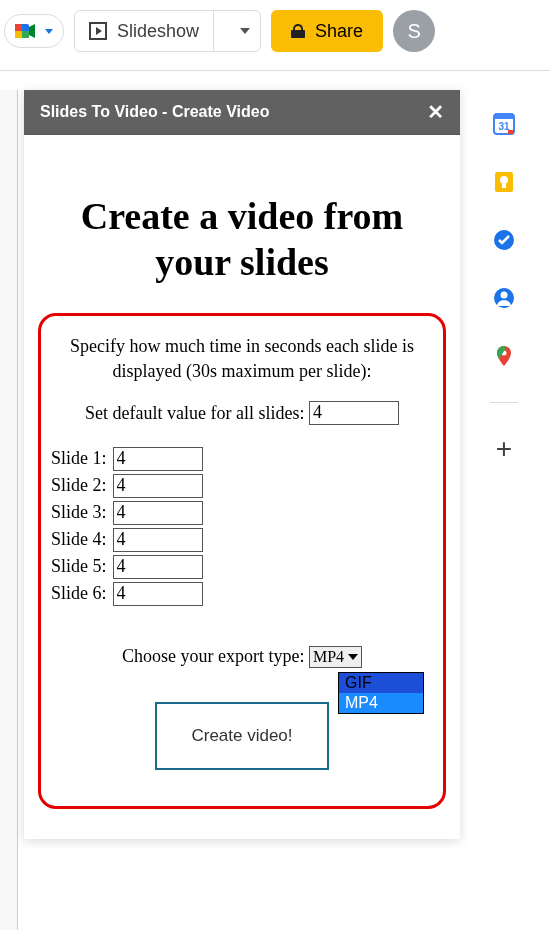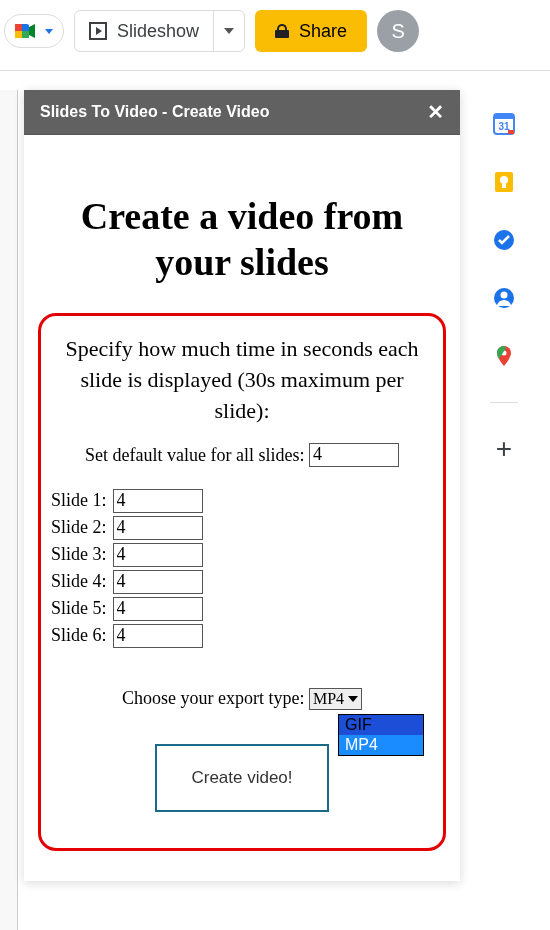--- a/index.html
+++ b/index.html
@@ -12,21 +12,21 @@
     }
     .meet-pill {
       display: flex; align-items: center; gap: 4px;
       background: #fff; border: 1px solid #dadce0; border-radius: 24px;
       padding: 6px 10px;
     }
     .meet-logo { width: 24px; height: 20px; position: relative; }
     .meet-drop { width: 0; height: 0; border-left: 4px solid transparent; border-right: 4px solid transparent; border-top: 5px solid #1a73e8; margin-left:2px;}
     .slideshow-btn {
       display: flex; align-items: center; border: 1px solid #dadce0; border-radius: 6px;
-      background: #fff; height: 42px;
+      background: #fff; height: 42px; gap: 16px;
     }
     .slideshow-main { display: flex; align-items: center; gap: 10px; padding: 0 14px; font-size: 18px; color:#3c4043; border-right:1px solid #dadce0; height:100%; }
     .slideshow-caret { padding: 0 10px; }
     .caret-down { width:0; height:0; border-left:5px solid transparent; border-right:5px solid transparent; border-top:6px solid #555; }
     .play-box { width:18px; height:18px; border:2px solid #3c4043; display:flex; align-items:center; justify-content:center; }
     .play-tri { width:0; height:0; border-top:4px solid transparent; border-bottom:4px solid transparent; border-left:6px solid #3c4043; margin-left:1px;}
     .share-btn { background:#fbbc04; border-radius:6px; height:42px; display:flex; align-items:center; gap:10px; padding:12px 20px; font-size:18px; font-weight:500; color:#000000;}
     .lock-icon { width:14px; height:14px; position:relative; }
     .lock-icon::before { content:""; position:absolute; top:0; left:2px; width:6px; height:5px; border:2px solid #202124; border-bottom:none; border-radius:5px 5px 0 0;}
     .lock-icon::after { content:""; position:absolute; bottom:0; left:0; width:14px; height:8px; background:#202124; border-radius:1px;}
@@ -36,21 +36,21 @@
     .rail-icon { width:24px; height:24px; }
     .plus-icon { font-size:28px; color:#3c4043; line-height:24px; text-align:center;}
     .rail-div { width:28px; height:1px; background:#dadce0; }
 
     .sidepanel { position:absolute; top:90px; left:24px; width:436px; background:#fff; box-shadow:0 2px 10px rgba(0,0,0,0.15);}
     .panel-header { background:#616161; color:#fff; display:flex; align-items:center; justify-content:space-between; padding:10px 16px; font-size:16px; font-weight:bold; border-bottom:1px solid #555;text-align:center;}
     .close-x { font-size:20px; cursor:pointer; font-weight:bold;}
     .panel-body { padding: 24px 14px 30px 14px; margin-top: 35px; }
     .video-title { font-family: Georgia, 'Times New Roman', serif; font-size:38px; font-weight:bold; text-align:center; line-height:1.2; margin-bottom:28px;}
     .red-box { border:3px solid #e50000; border-radius:18px; padding:18px 10px 36px 10px; }
-    .p-center { text-align:center; font-family:Georgia, serif; font-size:22px; line-height:1.4; margin-bottom:16px;}
+    .p-center { text-align:center; font-family:Georgia, serif; font-size:18px; line-height:1.4; margin-bottom:16px;}
     .default-row { text-align:center; font-family:Georgia, serif; font-size:18px; margin-bottom:22px;}
     .num-input { width:90px; border:1px solid #555; font-size:18px; padding:0 3px; font-family:Georgia,serif; height:24px;}
     .slides-list { display:flex; flex-direction:column; align-items:flex-start; gap:3px; margin-bottom:40px; font-family:Georgia,serif; font-size:18px;}
     .slide-row { display:flex; align-items:center; gap:6px; }
     .slide-row .num-input{ width:90px;}
     .export-row { text-align:center; font-family:Georgia,serif; font-size:18px; margin-bottom:6px; position:relative;}
     .select-box { border:1px solid #555; padding:1px 3px; display:inline-flex; align-items:center; gap:4px; font-size:16px; background:#efefef;}
     .sel-caret { width:0;height:0;border-left:5px solid transparent;border-right:5px solid transparent;border-top:6px solid #000;}
     .dropdown-open { position:absolute; right:9px; top:26px; border:1px solid #000; background:#1d4ed8; width:86px; text-align:left; font-family:Arial,sans-serif; font-size:16px; z-index:10;}
     .dd-opt { padding:1px 6px;}

